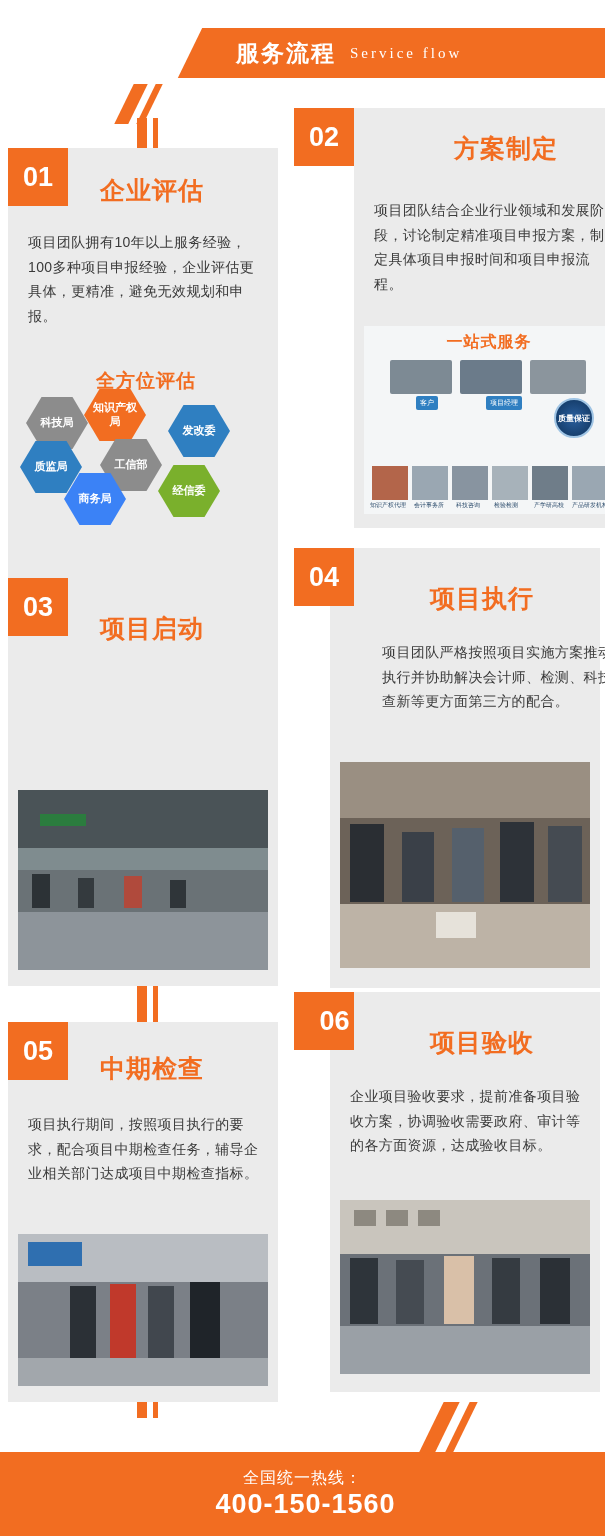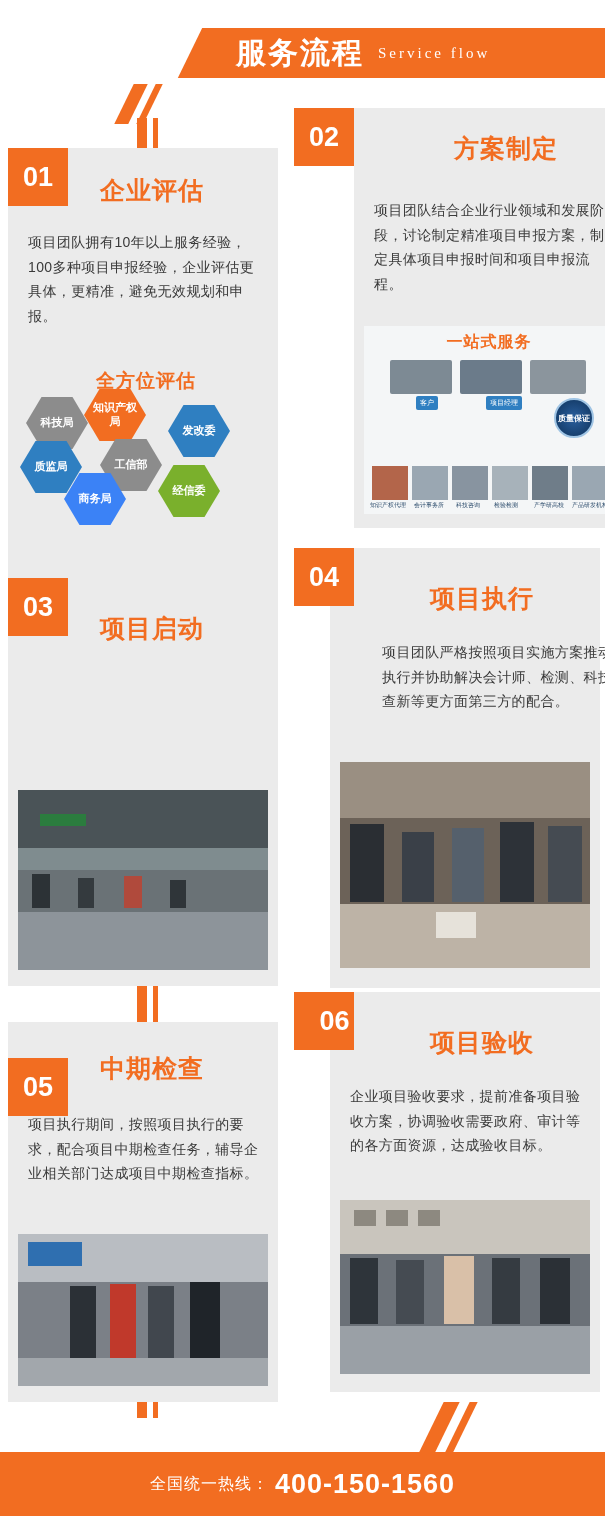--- a/index.html
+++ b/index.html
@@ -34,21 +34,21 @@
     position: absolute;
     top: 28px;
     left: 190px;
     width: 46px;
     height: 50px;
     background: #f26d21;
     transform: skewX(-26deg);
   }
   .header-cn {
     color: #ffffff;
-    font-size: 30px;
+    font-size: 23px;
     font-weight: bold;
     letter-spacing: 2px;
     z-index: 2;
   }
   .header-en {
     color: #ffffff;
     font-size: 15px;
     letter-spacing: 3px;
     margin-left: 14px;
     z-index: 2;
@@ -274,21 +274,21 @@
     <div class="ph-band" style="top:0;left:0;width:250px;height:48px;background:#b9bdc2;"></div>
     <div class="ph-band" style="top:8px;left:10px;width:54px;height:24px;background:#2f6fb0;"></div>
     <div class="ph-band" style="top:48px;left:0;width:250px;height:76px;background:#7b8087;"></div>
     <div class="ph-band" style="top:124px;left:0;width:250px;height:28px;background:#a2a7ac;"></div>
     <div class="ph-band" style="top:52px;left:52px;width:26px;height:72px;background:#2b3036;"></div>
     <div class="ph-band" style="top:50px;left:92px;width:26px;height:74px;background:#c0392b;"></div>
     <div class="ph-band" style="top:52px;left:130px;width:26px;height:72px;background:#41474e;"></div>
     <div class="ph-band" style="top:48px;left:172px;width:30px;height:76px;background:#1f2429;"></div>
   </div>
 </div>
-<div class="badge" style="top:1058px;left:8px;">05</div>
+<div class="badge" style="top:1022px;left:8px;">05</div>
 
 <div class="card" style="top:992px;left:330px;width:270px;height:400px;">
   <div class="card-title" style="position:absolute;top:34px;left:100px;">项目验收</div>
   <div class="card-body" style="position:absolute;top:92px;left:20px;width:232px;">企业项目验收要求，提前准备项目验收方案，协调验收需要政府、审计等的各方面资源，达成验收目标。</div>
   <div class="photo" style="top:208px;left:10px;width:250px;height:174px;background:#7d8389;">
     <div class="ph-band" style="top:0;left:0;width:250px;height:54px;background:#c9c5bd;"></div>
     <div class="ph-band" style="top:10px;left:14px;width:22px;height:16px;background:#8d8980;"></div>
     <div class="ph-band" style="top:10px;left:46px;width:22px;height:16px;background:#8d8980;"></div>
     <div class="ph-band" style="top:10px;left:78px;width:22px;height:16px;background:#8d8980;"></div>
     <div class="ph-band" style="top:54px;left:0;width:250px;height:72px;background:#6b7178;"></div>
@@ -298,16 +298,16 @@
     <div class="ph-band" style="top:56px;left:104px;width:30px;height:68px;background:#d9c0a8;"></div>
     <div class="ph-band" style="top:58px;left:152px;width:28px;height:66px;background:#353b41;"></div>
     <div class="ph-band" style="top:58px;left:200px;width:30px;height:66px;background:#2b3036;"></div>
   </div>
 </div>
 <div class="badge" style="top:992px;left:294px;padding-left:21px;">06</div>
 
 <div class="stripe" style="top:1402px;left:430px;width:16px;height:56px;"></div>
 <div class="stripe" style="top:1402px;left:456px;width:8px;height:56px;"></div>
 
-<div class="footer" style="top:1452px;height:64px;">
+<div class="footer" style="top:1452px;height:84px;flex-direction:column;">
   <span class="footer-label">全国统一热线：</span>
   <span class="footer-phone">400-150-1560</span>
 </div>
 
 </body></html>

